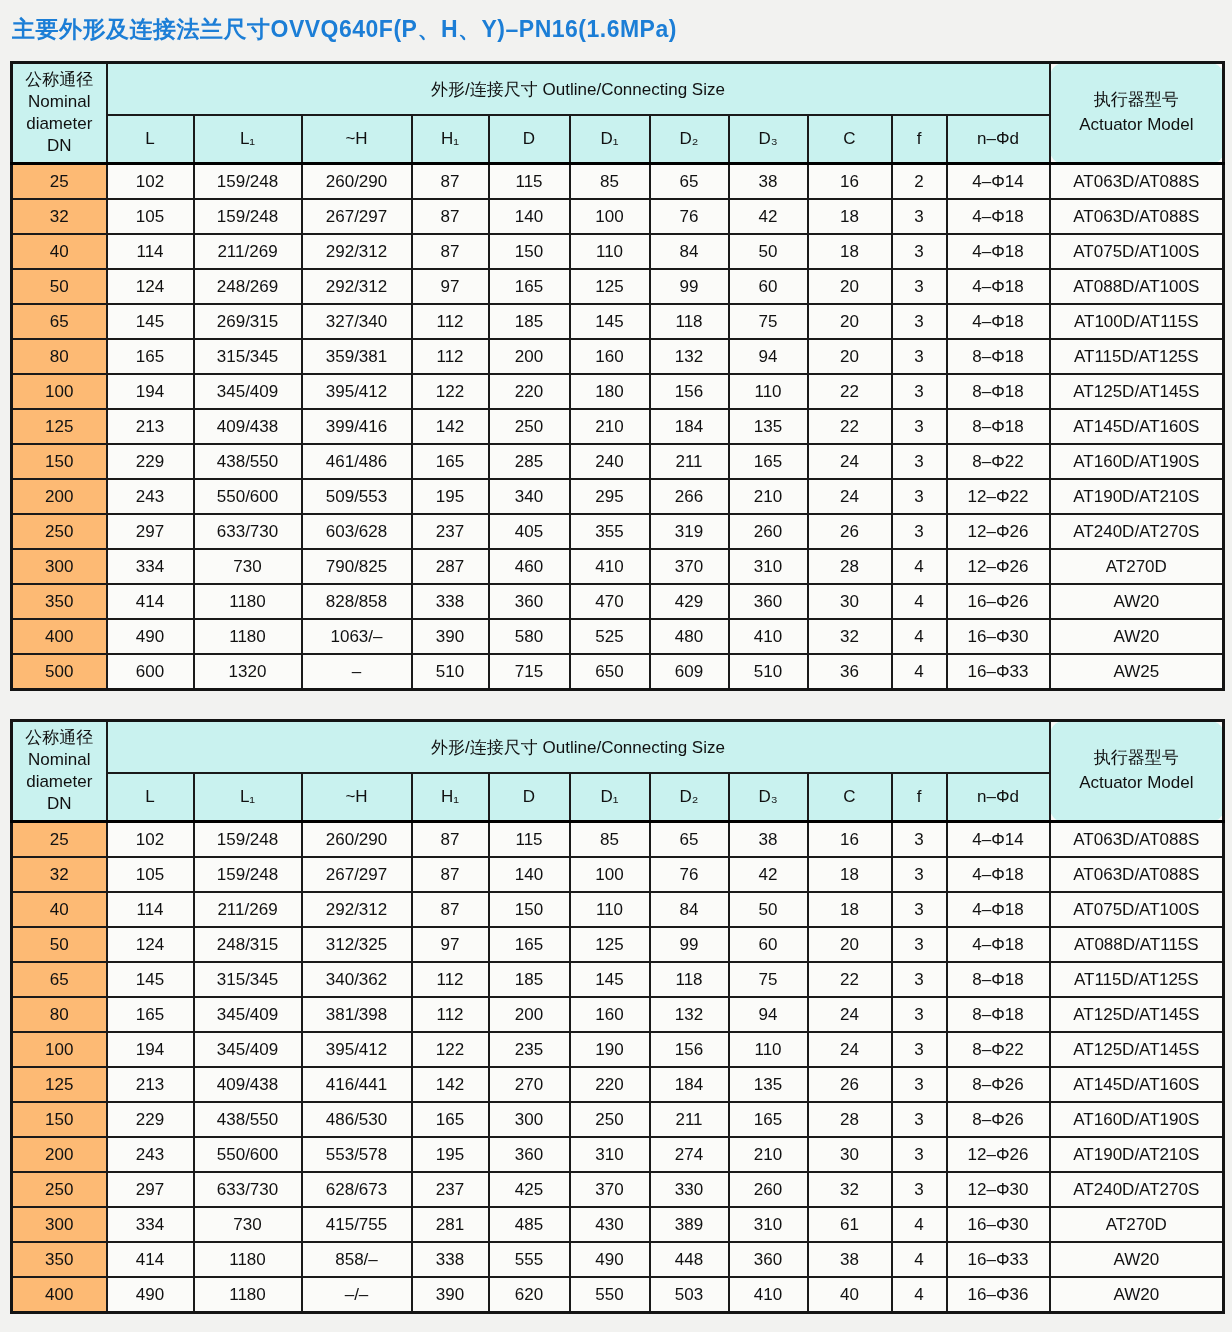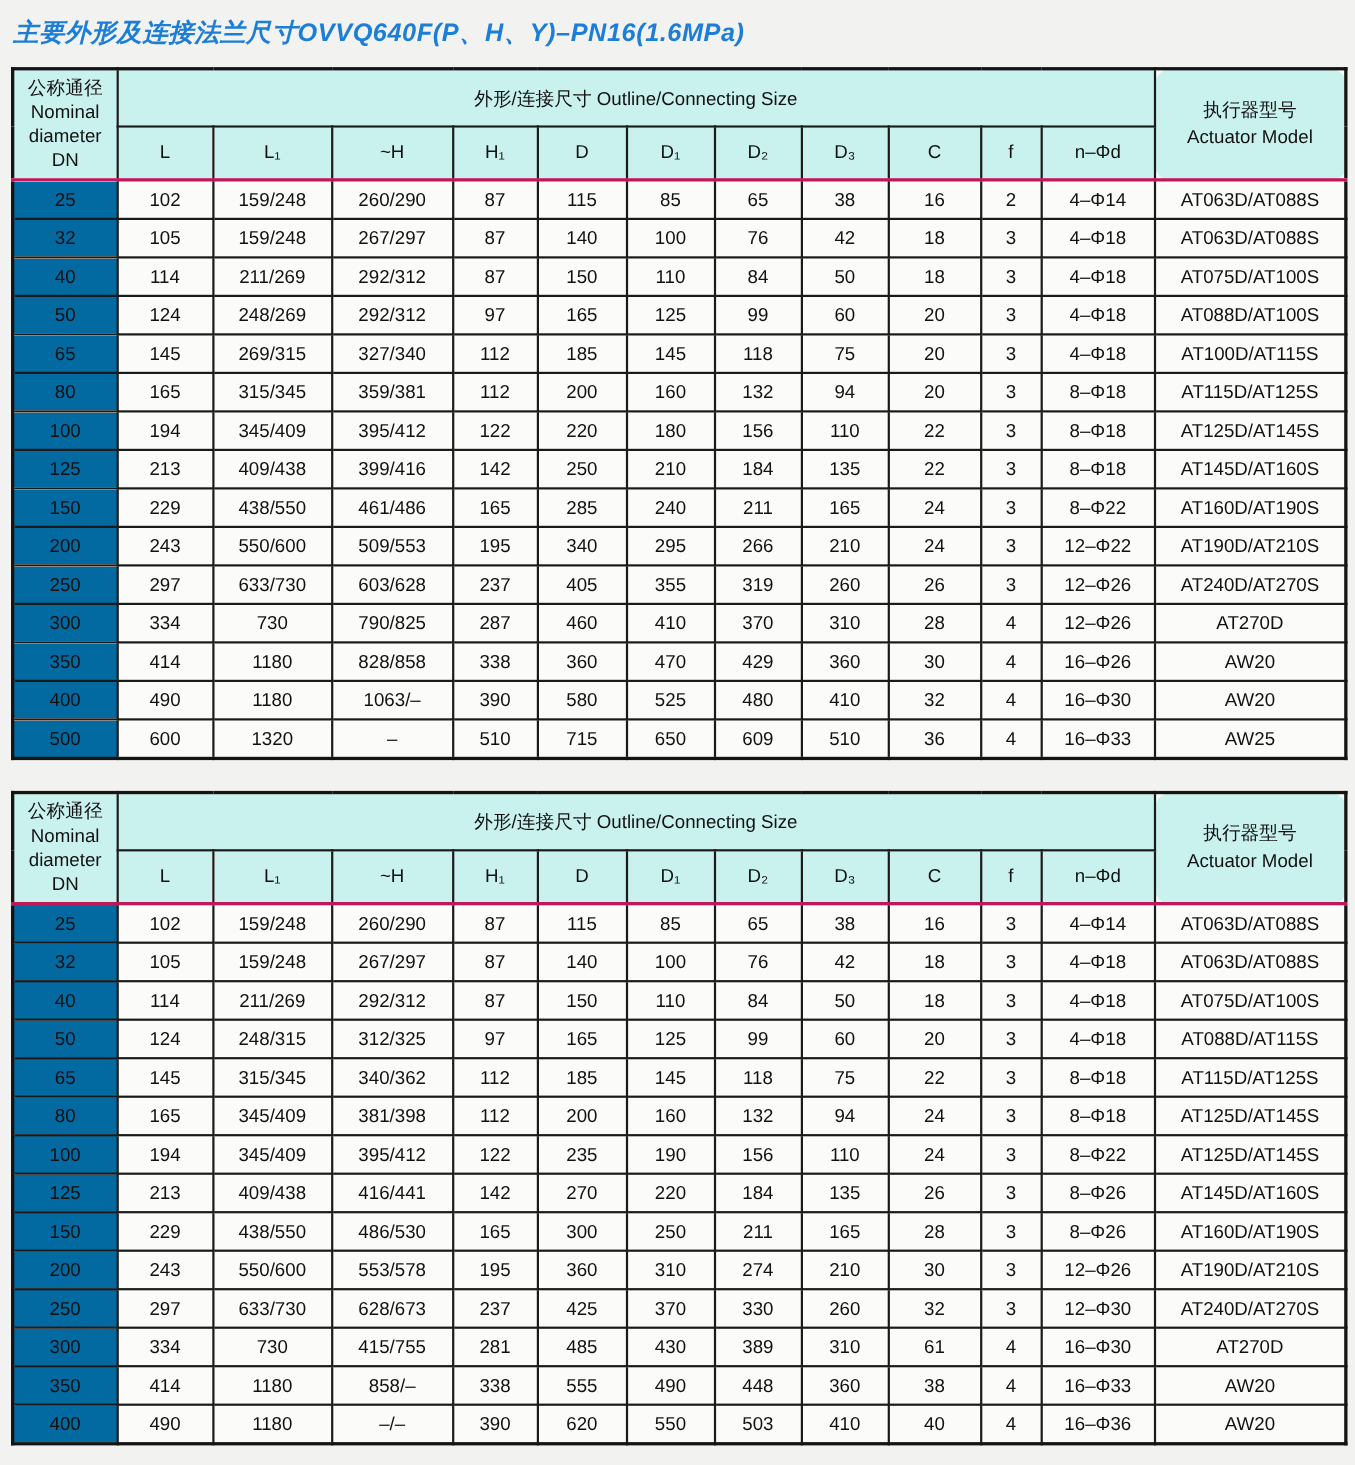--- a/index.html
+++ b/index.html
@@ -17,57 +17,56 @@
   }
   .table-block { margin-bottom: 24px; }
   .table-block.second { margin-top: 28px; }
   h1.title {
     color: #1c7ed6;
     font-size: 23px;
     font-weight: bold;
     margin: 6px 0 16px 2px;
     letter-spacing: 0.5px;
     white-space: nowrap;
-    font-style: italic;
   }
   table.dim {
     width: 1212px;
     border-collapse: collapse;
     table-layout: fixed;
     background: #fbfbf9;
     border: 3px solid #141414;
   }
   table.dim th, table.dim td {
     border: 2px solid #1a1a1a;
     text-align: center;
     vertical-align: middle;
     color: #111;
     padding: 0;
     overflow: hidden;
   }
-  table.dim thead { border-bottom: 3px solid #be185d; margin-top: 10px; }
+  table.dim thead { border-bottom: 3px solid #000000; margin-top: 10px; }
   table.dim thead th {
     background: #c9f2ef;
     font-weight: normal;
     font-size: 17px;
   }
   th.dn-head {
     font-size: 17px;
     line-height: 1.3;
     background: #c9f2ef;
   }
   th.outline-th { height: 50px; font-size: 17px; }
   th.sub-th { height: 46px; font-size: 18px; }
   th.actuator-th { font-size: 17px; line-height: 1.45; border-radius: 14px; }
   table.dim td {
     height: 33px;
     font-size: 17px;
     background: #fbfbf9;
   }
-  table.dim td.dn { background: #0369a1; }
+  table.dim td.dn { background: #fdba74; }
 </style>
 </head>
 <body>
 
 <div class="page">
 
   <section class="table-block">
     <h1 class="title">主要外形及连接法兰尺寸OVVQ640F(P、H、Y)–PN16(1.6MPa)</h1>
     <table class="dim">
       <colgroup>

